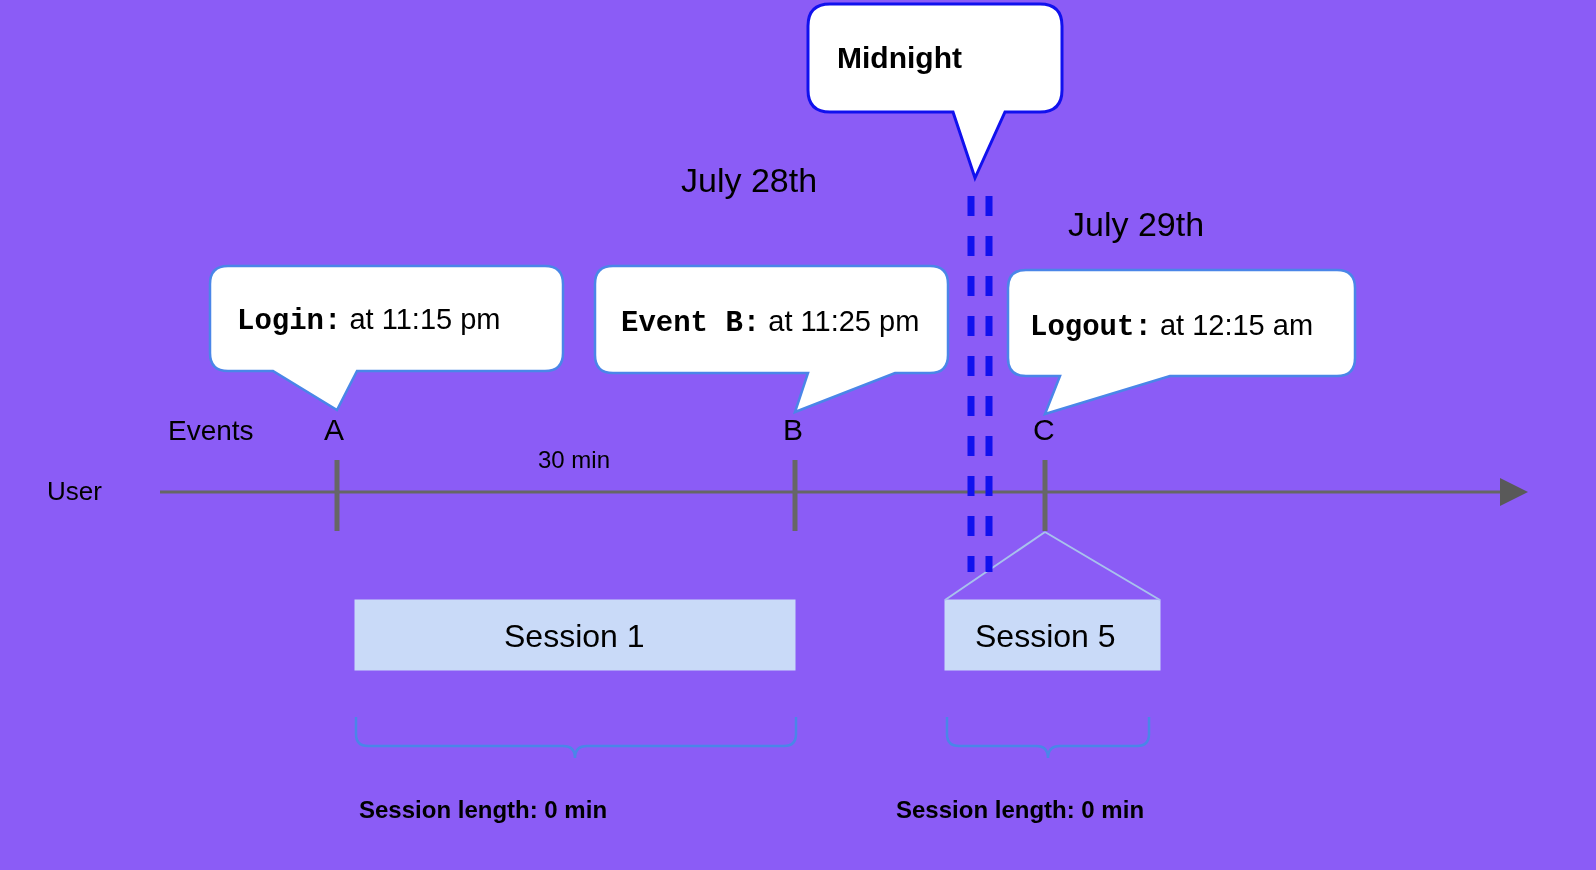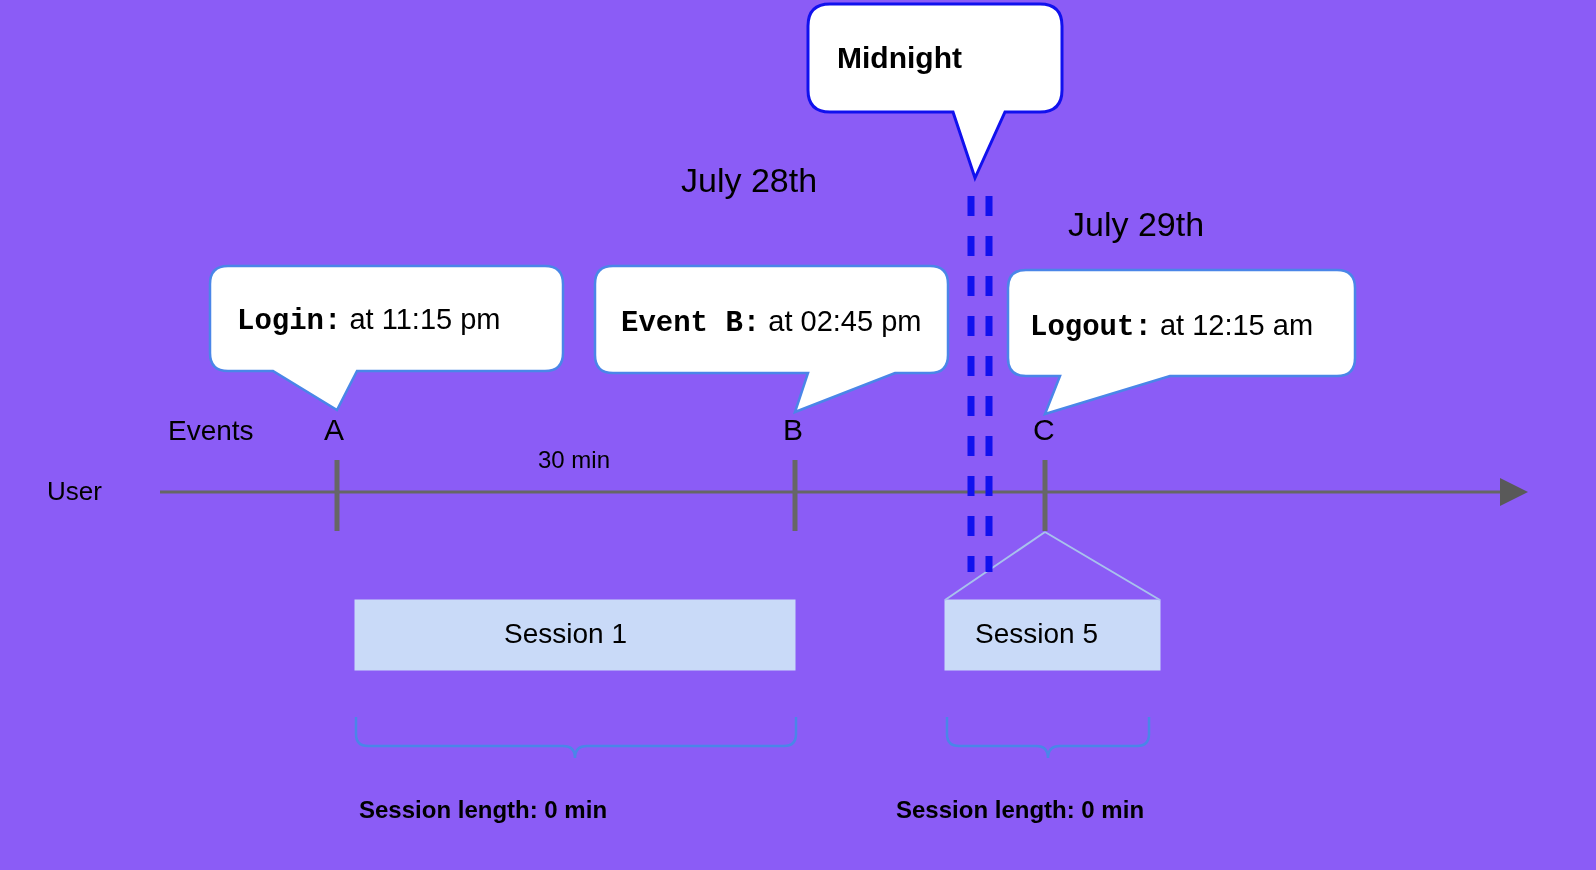--- a/index.html
+++ b/index.html
@@ -55,21 +55,21 @@
     font-size: 28px;
     margin-left: 40px;
   }
   .t-pt {
     font-size: 30px;
   }
   .t-30min {
     font-size: 24px;
   }
   .t-session {
-    font-size: 28px;
+    font-size: 32px;
   }
   .t-slen {
     font-size: 24px;
     font-weight: bold;
   }
 </style>
 </head>
 <body>
 
 <div id="stage">
@@ -197,21 +197,21 @@
 
   <div class="lbl t-date" style="left:681px; top:163px;">July 28th</div>
 
   <div class="lbl t-date" style="left:1068px; top:163px;margin-top:44px;">July 29th</div>
 
   <div class="callout-text" style="left:237px; top:305px;">
     <b>Login:</b><span> at 11:15 pm</span>
   </div>
 
   <div class="callout-text" style="left:621px; top:307px;">
-    <b>Event B:</b><span> at 02:45 pm</span>
+    <b>Event B:</b><span> at 11:25 pm</span>
   </div>
 
   <div class="callout-text" style="left:1030px; top:311px;">
     <b>Logout:</b><span> at 12:15 am</span>
   </div>
 
   <div class="lbl t-events" style="left:128px; top:417px;">Events</div>
 
   <div class="lbl t-pt" style="left:324px; top:415px;">A</div>
 

